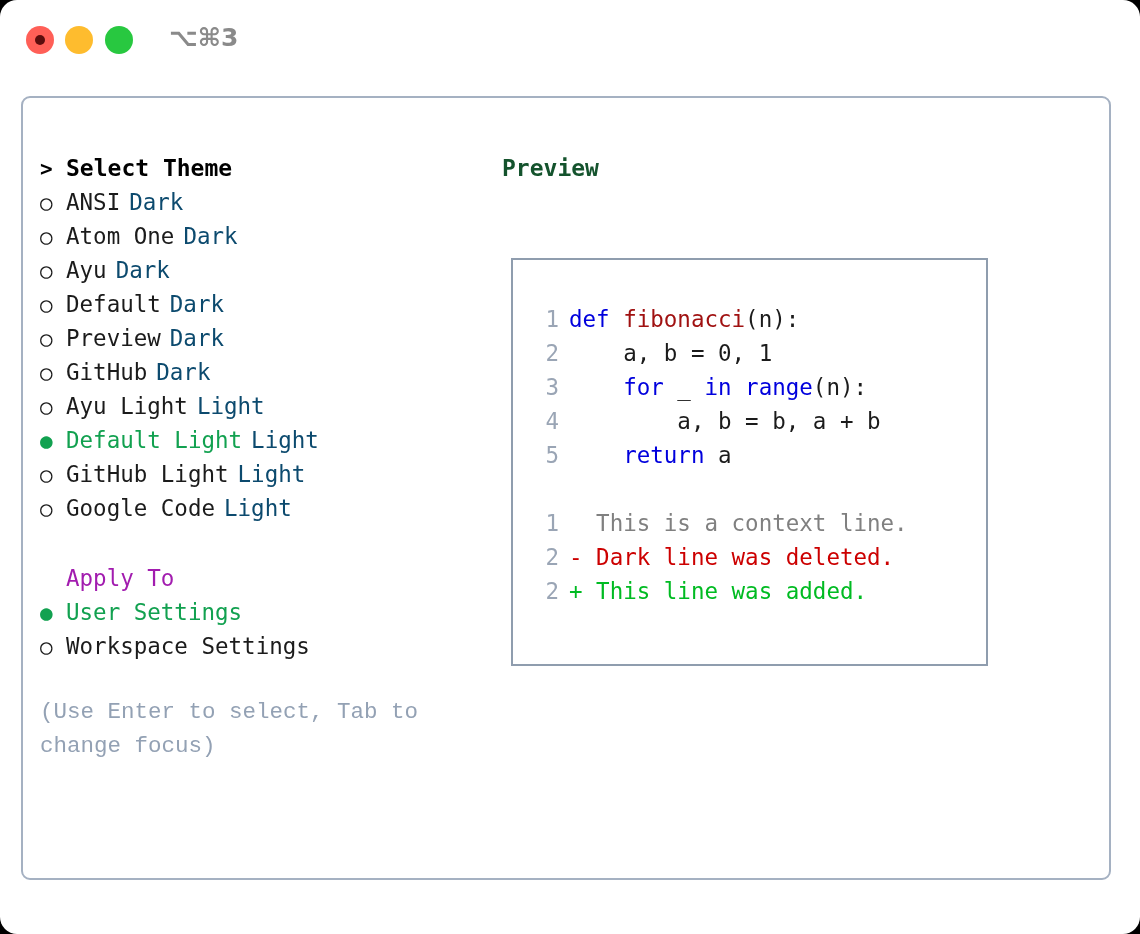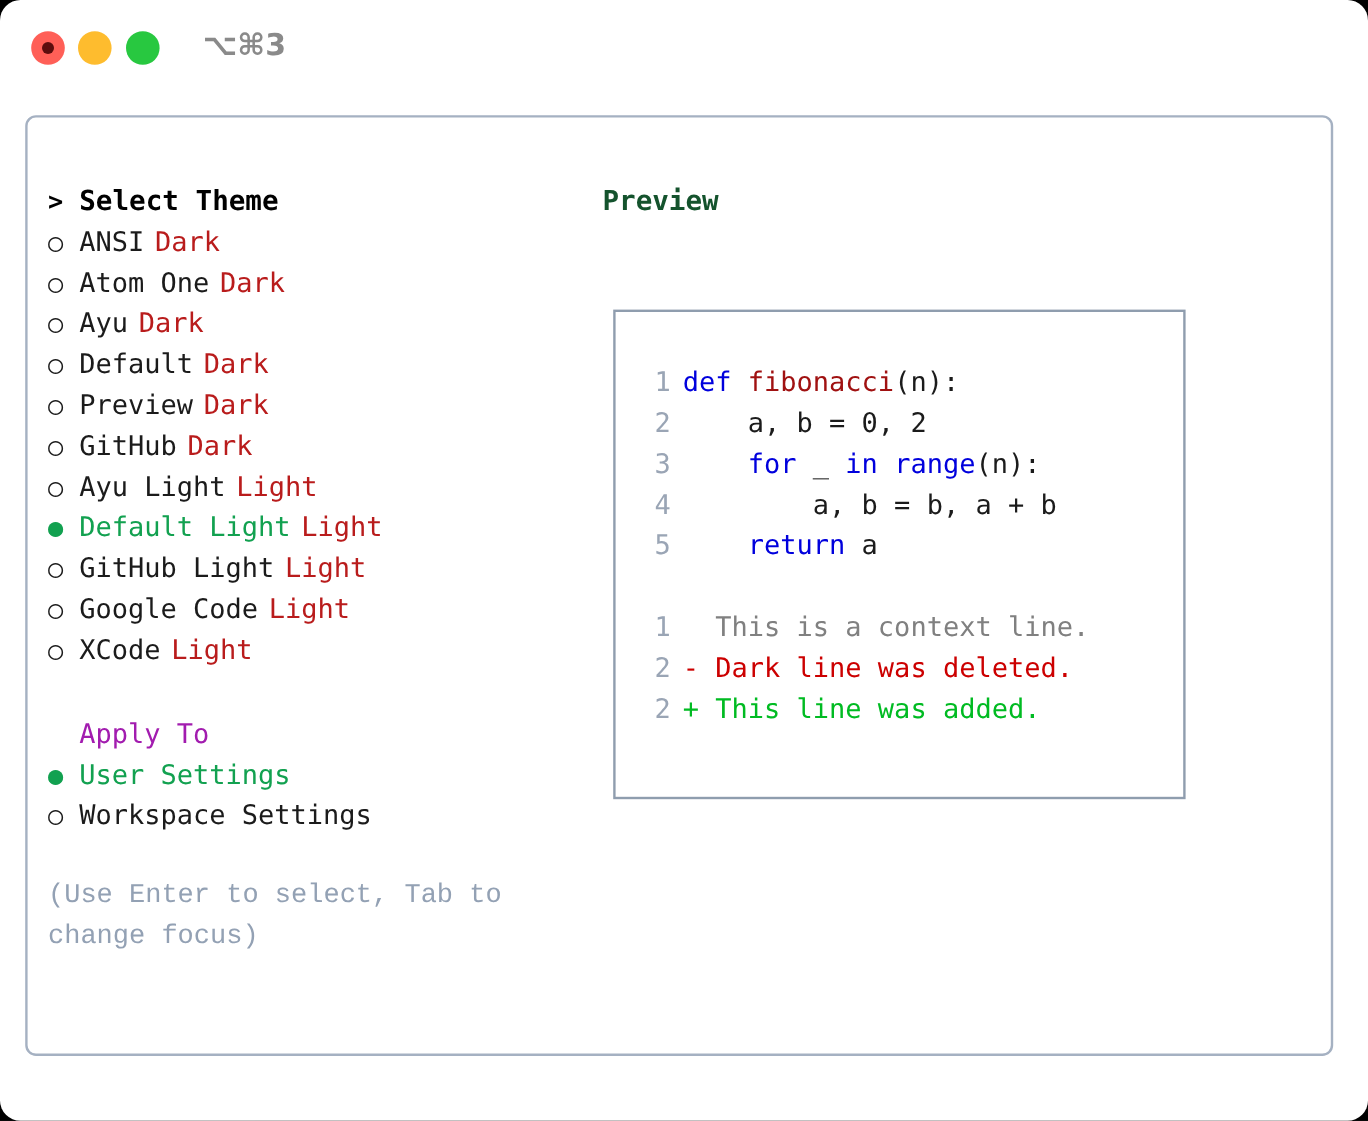--- a/index.html
+++ b/index.html
@@ -100,21 +100,21 @@
     font-weight: bold;
     font-size: 23px;
     color: #000000;
   }
   .header-row .marker { font-weight: bold; color: #000000; }
 
   .row.selected,
   .row.selected .marker { color: #12a150; }
 
   .tag {
-    color: #b91c1c;
+    color: #0c4a6e;
     margin-left: 9px;
   }
 
   .group-label {
     height: 34px;
     line-height: 34px;
     font-size: 22.5px;
     color: #a21caf;
     padding-left: 26px;
   }
@@ -214,21 +214,20 @@
           <div class="row"><span class="marker">○</span><span>ANSI</span><span class="tag">Dark</span></div>
           <div class="row"><span class="marker">○</span><span>Atom One</span><span class="tag">Dark</span></div>
           <div class="row"><span class="marker">○</span><span>Ayu</span><span class="tag">Dark</span></div>
           <div class="row"><span class="marker">○</span><span>Default</span><span class="tag">Dark</span></div>
           <div class="row"><span class="marker">○</span><span>Preview</span><span class="tag">Dark</span></div>
           <div class="row"><span class="marker">○</span><span>GitHub</span><span class="tag">Dark</span></div>
           <div class="row"><span class="marker">○</span><span>Ayu Light</span><span class="tag">Light</span></div>
           <div class="row selected"><span class="marker">●</span><span>Default Light</span><span class="tag">Light</span></div>
           <div class="row"><span class="marker">○</span><span>GitHub Light</span><span class="tag">Light</span></div>
           <div class="row"><span class="marker">○</span><span>Google Code</span><span class="tag">Light</span></div>
-          <div class="row"><span class="marker">○</span><span>XCode</span><span class="tag">Light</span></div>
         </div>
 
       <div class="spacer-lg"></div>
 
       <div class="group-label">Apply To</div>
 
       <div id="apply-items">
           <div class="row selected"><span class="marker">●</span><span>User Settings</span></div>
           <div class="row"><span class="marker">○</span><span>Workspace Settings</span></div>
         </div>
@@ -239,21 +238,21 @@
 change focus)</div>
     </div>
 
     <div id="right-col">
       <div id="preview-title">Preview</div>
 
       <div id="code-box">
         <div id="code-inner">
           <div id="code-lines">
               <div class="code-line"><span class="lineno">1</span><span class="kw">def </span><span class="fn">fibonacci</span><span class="pl">(n):</span></div>
-              <div class="code-line"><span class="lineno">2</span><span class="pl">    a, b = 0, 2</span></div>
+              <div class="code-line"><span class="lineno">2</span><span class="pl">    a, b = 0, 1</span></div>
               <div class="code-line"><span class="lineno">3</span><span class="pl">    </span><span class="kw">for</span><span class="pl"> _ </span><span class="kw">in</span><span class="pl"> </span><span class="kw">range</span><span class="pl">(n):</span></div>
               <div class="code-line"><span class="lineno">4</span><span class="pl">        a, b = b, a + b</span></div>
               <div class="code-line"><span class="lineno">5</span><span class="pl">    </span><span class="kw">return</span><span class="pl"> a</span></div>
             </div>
           <div class="diff-gap"></div>
           <div id="diff-lines">
               <div class="code-line"><span class="lineno">1</span><span class="d-ctx"> </span><span class="d-ctx"> This is a context line.</span></div>
               <div class="code-line"><span class="lineno">2</span><span class="d-del">-</span><span class="d-del"> Dark line was deleted.</span></div>
               <div class="code-line"><span class="lineno">2</span><span class="d-add">+</span><span class="d-add"> This line was added.</span></div>
             </div>

